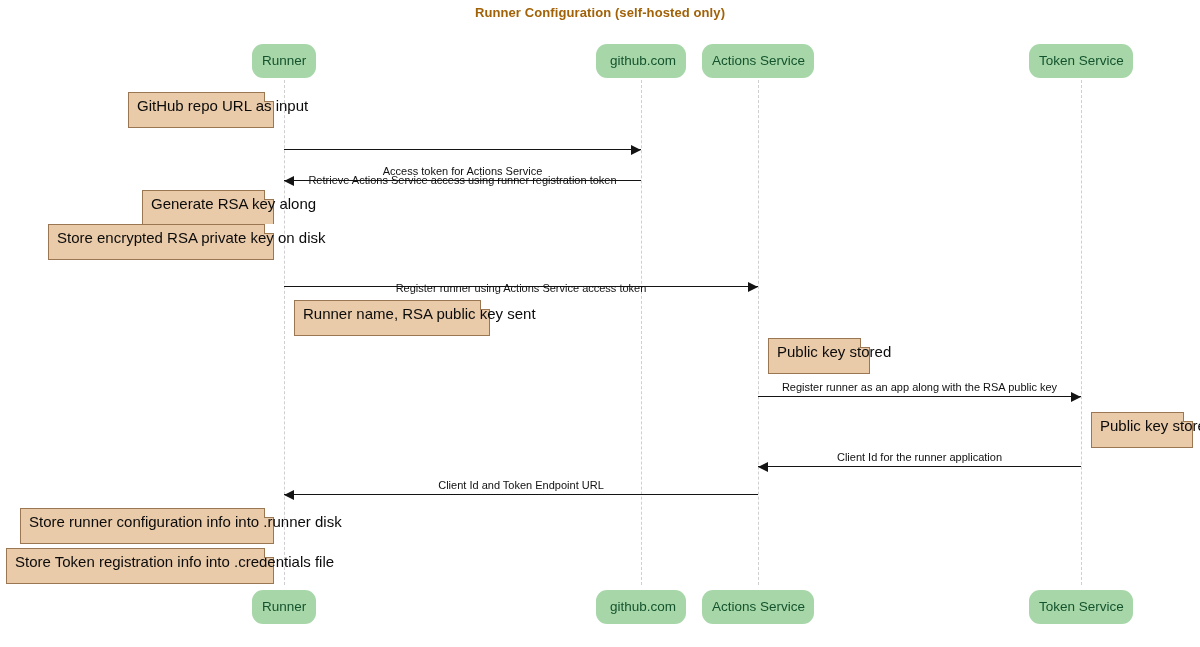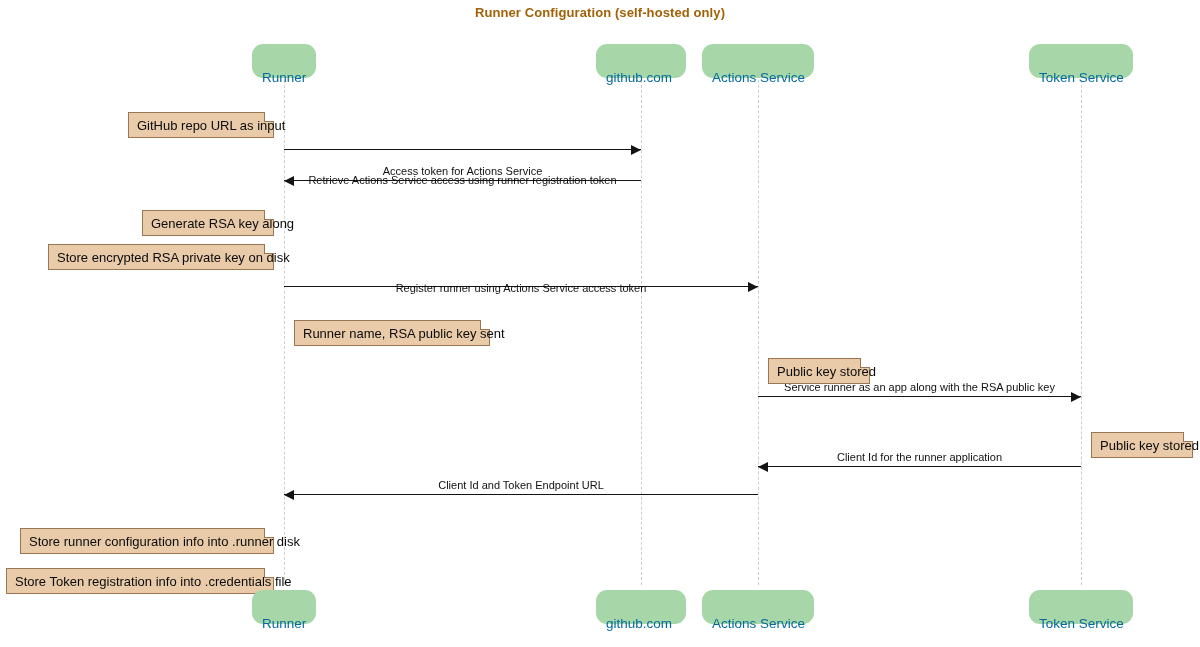--- a/index.html
+++ b/index.html
@@ -35,39 +35,38 @@
     border-left: 1px dashed #cfcfcf;
     top: 80px;
     height: 505px;
   }
   .participant {
     position: absolute;
     background: #a7d7a8;
     border-radius: 11px;
     height: 34px;
     line-height: 34px;
-    text-align: left;
+    text-align: right;
     font-size: 13.5px;
-    color: #0369a1;
+    color: #14532d;
     box-sizing: border-box;
-    padding: 17px 10px;
+    padding: 0 10px;
     white-space: nowrap;
   }
   .note {
     position: absolute;
     background: #e9caa9;
     border: 1px solid #9b7653;
     box-sizing: border-box;
-    font-size: 13px;
+    font-size: 15px;
     color: #0b0b0b;
     padding: 5px 8px 5px 8px;
-    height: 26px;
+    height: 36px;
     line-height: 15px;
     white-space: nowrap;
-    margin-top: 20px;
   }
   .note .fold {
     position: absolute;
     top: -1px;
     right: -1px;
     width: 9px;
     height: 9px;
     background: #ffffff;
     border-left: 1px solid #9b7653;
     border-bottom: 1px solid #9b7653;
@@ -122,21 +121,21 @@
       <div class="arrow right" style="top: 144.5px; left: 631px;"></div>
       <div class="msg-label" style="left: 284px; width: 357px; top: 134px; margin-top: 40px;">Retrieve Actions Service access using runner registration token</div>
       <div class="msg" style="left: 284px; top: 180px; width: 357px;"></div>
       <div class="arrow left" style="top: 175.5px; left: 284px;"></div>
       <div class="msg-label" style="left: 284px; width: 357px; top: 165px;">Access token for Actions Service</div>
       <div class="msg" style="left: 284px; top: 286px; width: 474px;"></div>
       <div class="arrow right" style="top: 281.5px; left: 748px;"></div>
       <div class="msg-label" style="left: 284px; width: 474px; top: 282px;">Register runner using Actions Service access token</div>
       <div class="msg" style="left: 758px; top: 396px; width: 323px;"></div>
       <div class="arrow right" style="top: 391.5px; left: 1071px;"></div>
-      <div class="msg-label" style="left: 758px; width: 323px; top: 381px;">Service runner as an app along with the RSA public key</div>
+      <div class="msg-label" style="left: 758px; width: 323px; top: 381px;">Register runner as an app along with the RSA public key</div>
       <div class="msg" style="left: 758px; top: 466px; width: 323px;"></div>
       <div class="arrow left" style="top: 461.5px; left: 758px;"></div>
       <div class="msg-label" style="left: 758px; width: 323px; top: 451px;">Client Id for the runner application</div>
       <div class="msg" style="left: 284px; top: 494px; width: 474px;"></div>
       <div class="arrow left" style="top: 489.5px; left: 284px;"></div>
       <div class="msg-label" style="left: 284px; width: 474px; top: 479px;">Client Id and Token Endpoint URL</div>
     </div>
   <div id="notes">
       <div class="note" style="left: 128px; top: 92px; width: 146px;"><span>GitHub repo URL as input</span><span class="fold"></span></div>
       <div class="note" style="left: 142px; top: 190px; width: 132px;"><span>Generate RSA key along</span><span class="fold"></span></div>

